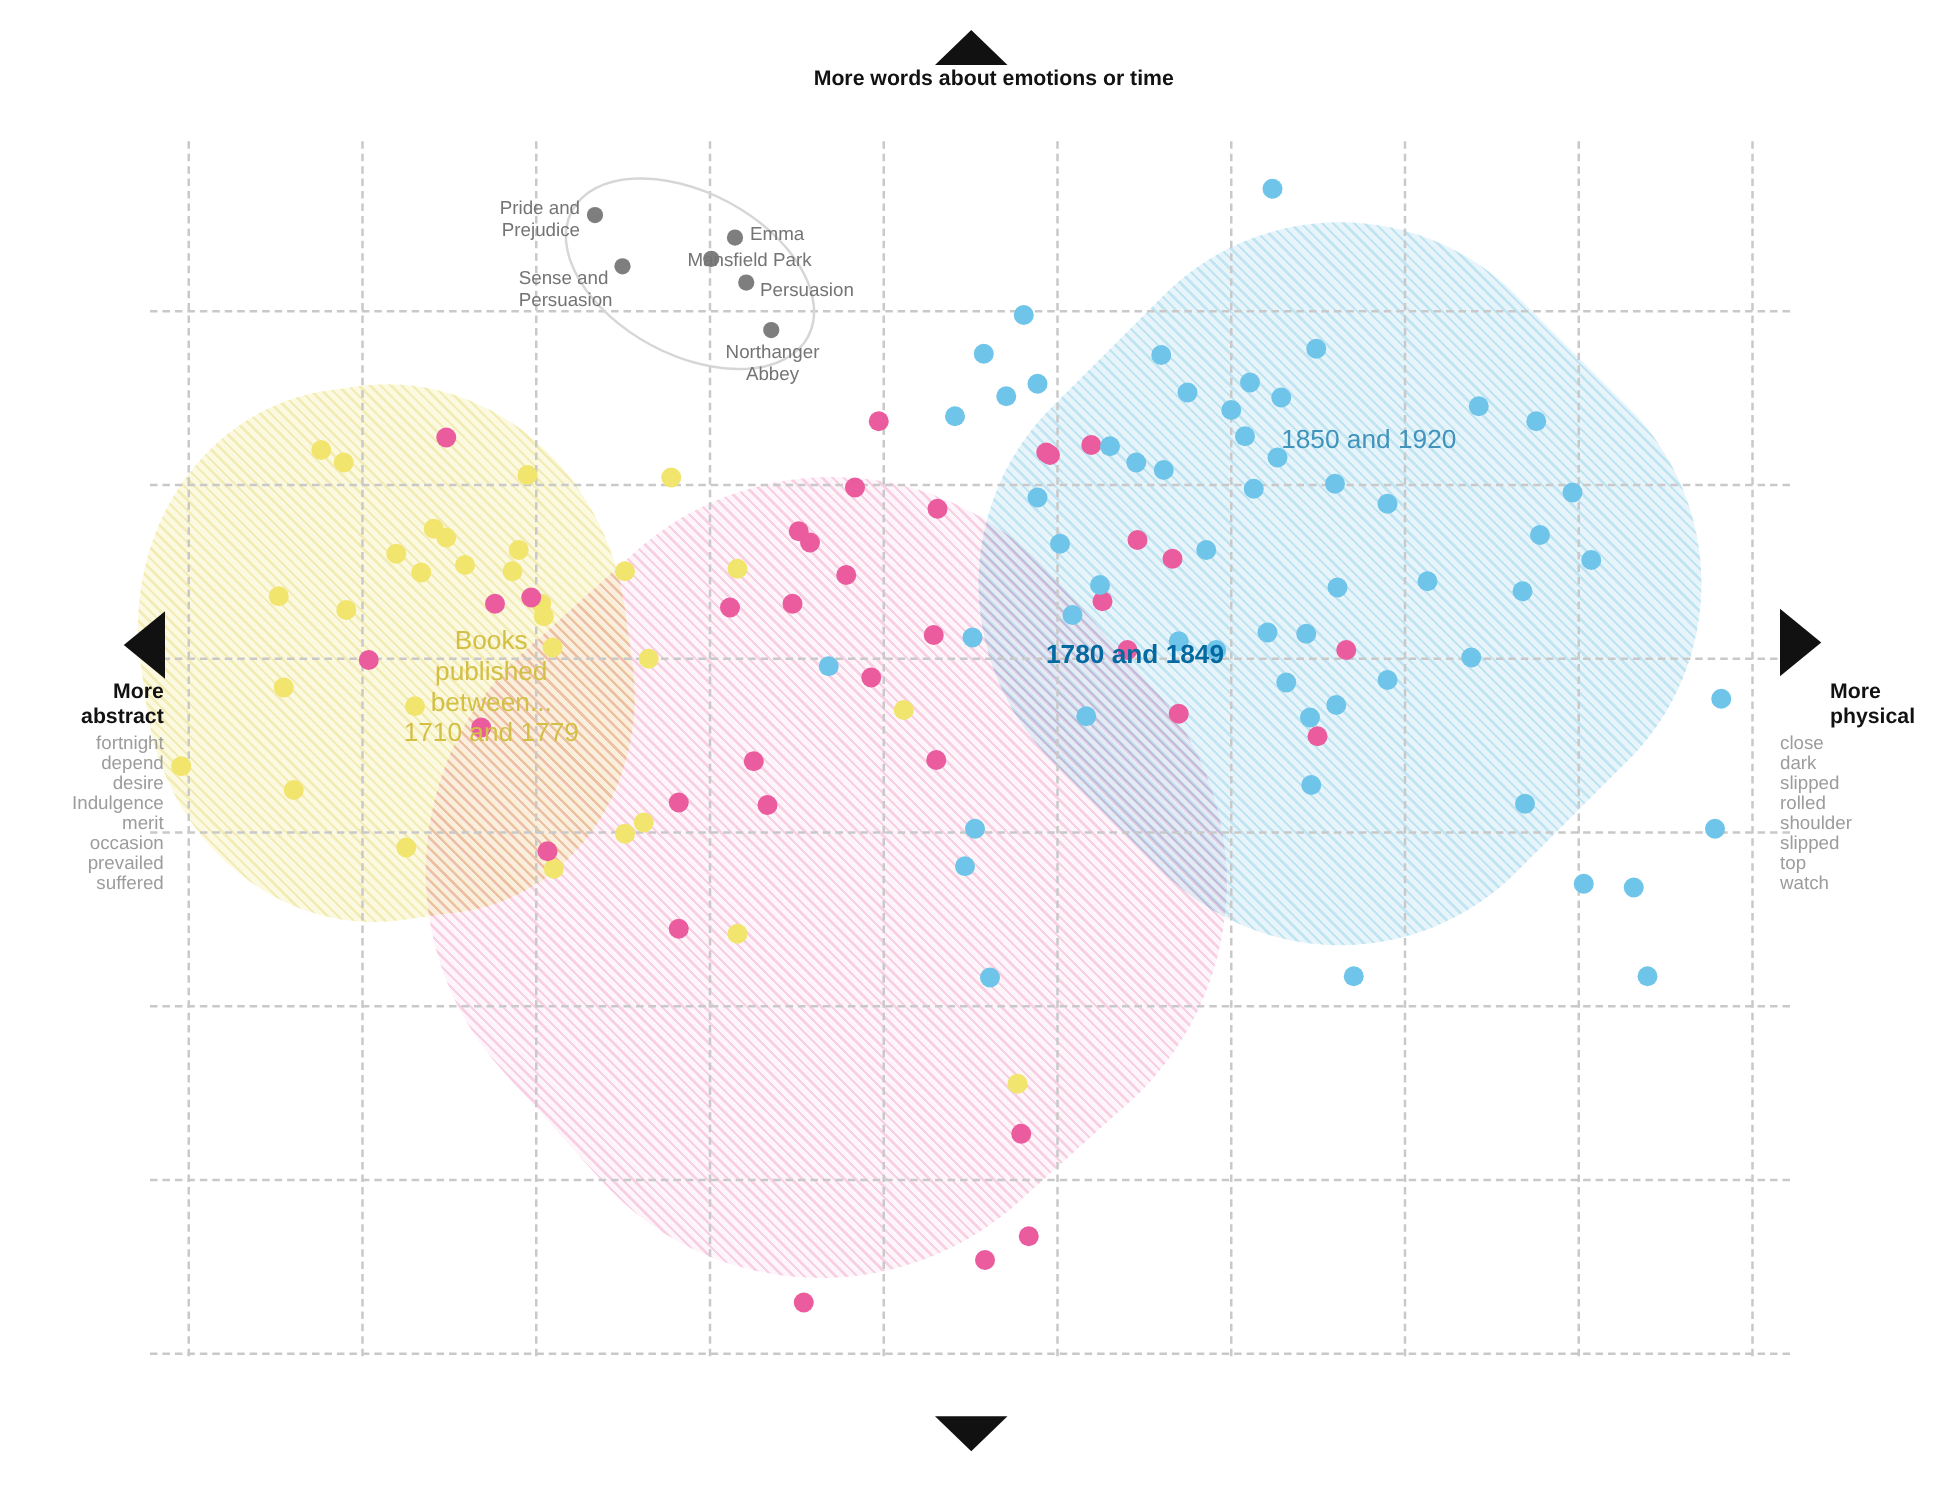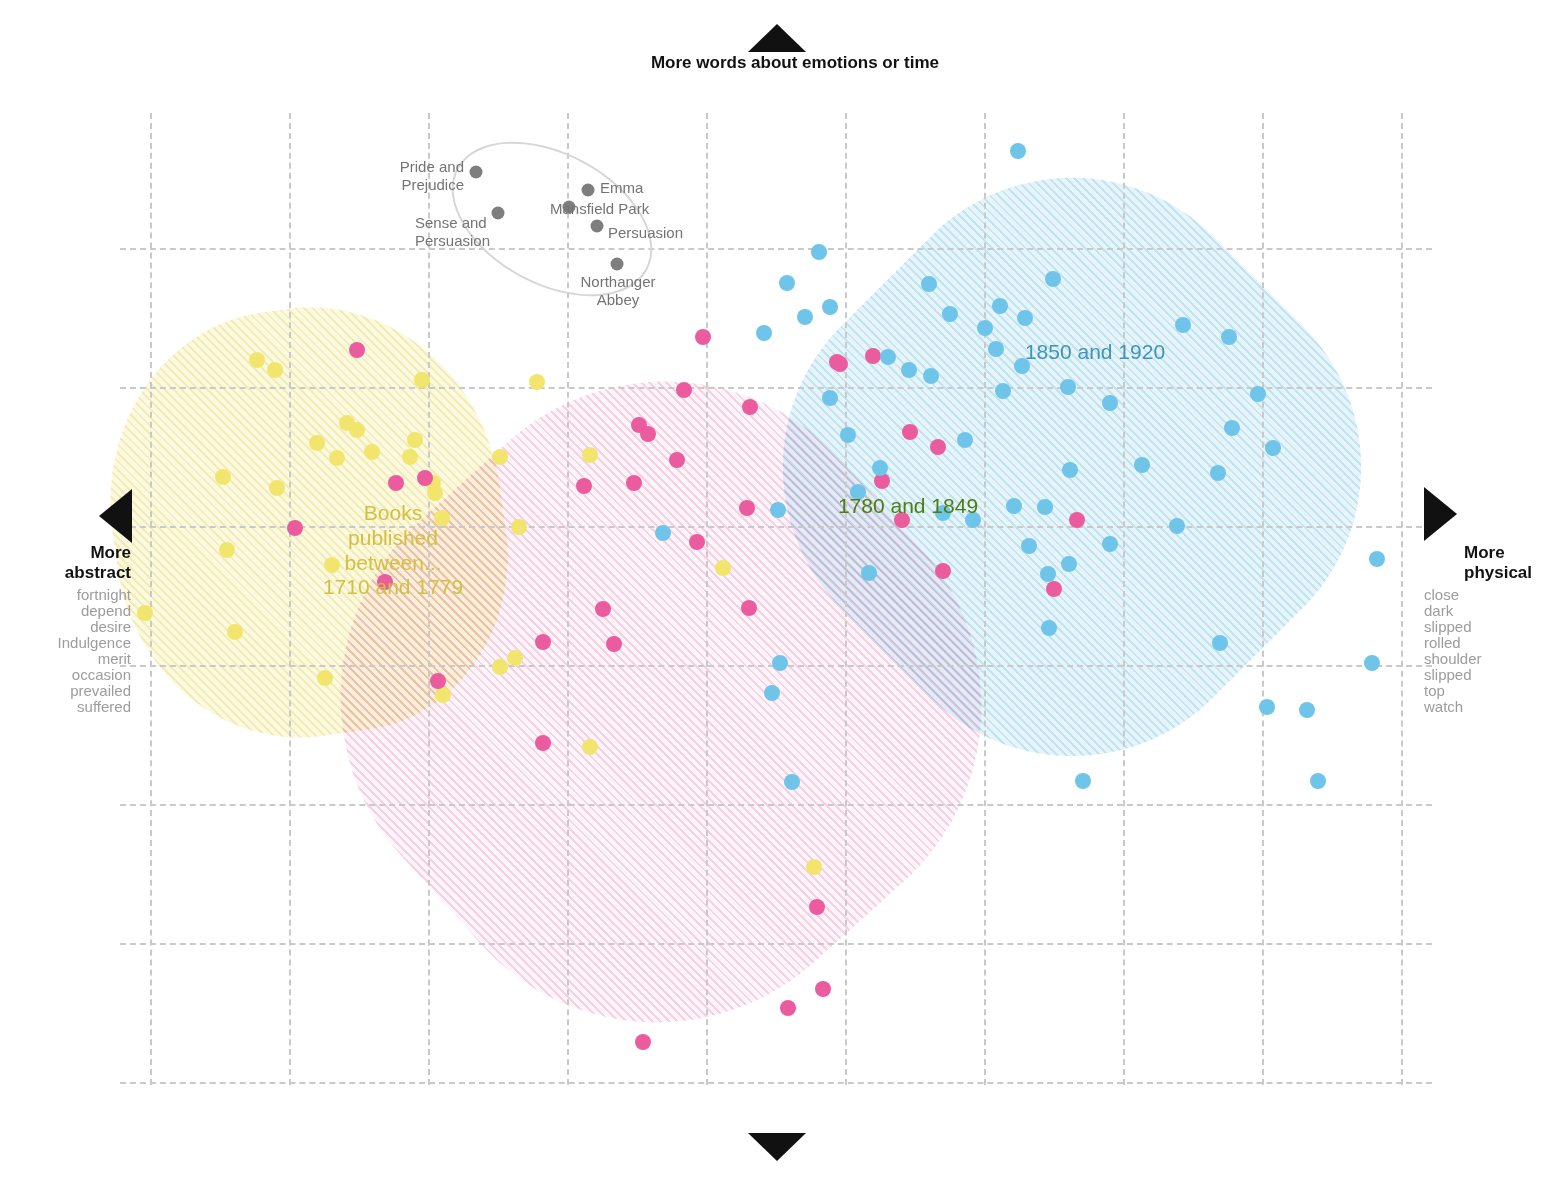--- a/index.html
+++ b/index.html
@@ -207,21 +207,21 @@
       <div class="dot" title="Northanger Abbey" style="left: 617px; top: 264px; width: 13px; height: 13px; background: rgb(126, 126, 126);"></div>
     </div>
 
   <div id="annotations">
       <div class="ann" style="left: 393px; top: 501px; transform: translateX(-50%); text-align: center; color: rgb(211, 191, 68); font-size: 21px; font-weight: 500;">
         <div>Books</div>
         <div>published</div>
         <div>between...</div>
         <div>1710 and 1779</div>
       </div>
-      <div class="ann" style="left: 908px; top: 494px; transform: translateX(-50%); text-align: center; color: #4d7c0f; font-size: 21px; font-weight: 400;">
+      <div class="ann" style="left: 908px; top: 512px; transform: translateX(-50%); text-align: center; color: #0369a1; font-size: 21px; font-weight: 700;">
         <div>1780 and 1849</div>
       </div>
       <div class="ann" style="left: 1095px; top: 340px; transform: translateX(-50%); text-align: center; color: rgb(64, 147, 187); font-size: 21px; font-weight: 500;">
         <div>1850 and 1920</div>
       </div>
       <div class="ann" style="left: 464px; top: 158px; transform: translateX(-100%); text-align: right; color: rgb(116, 116, 116); font-size: 15px; font-weight: 400;">
         <div>Pride and</div>
         <div>Prejudice</div>
       </div>
       <div class="ann" style="left: 600px; top: 179px; transform: none; text-align: left; color: rgb(116, 116, 116); font-size: 15px; font-weight: 400;">

